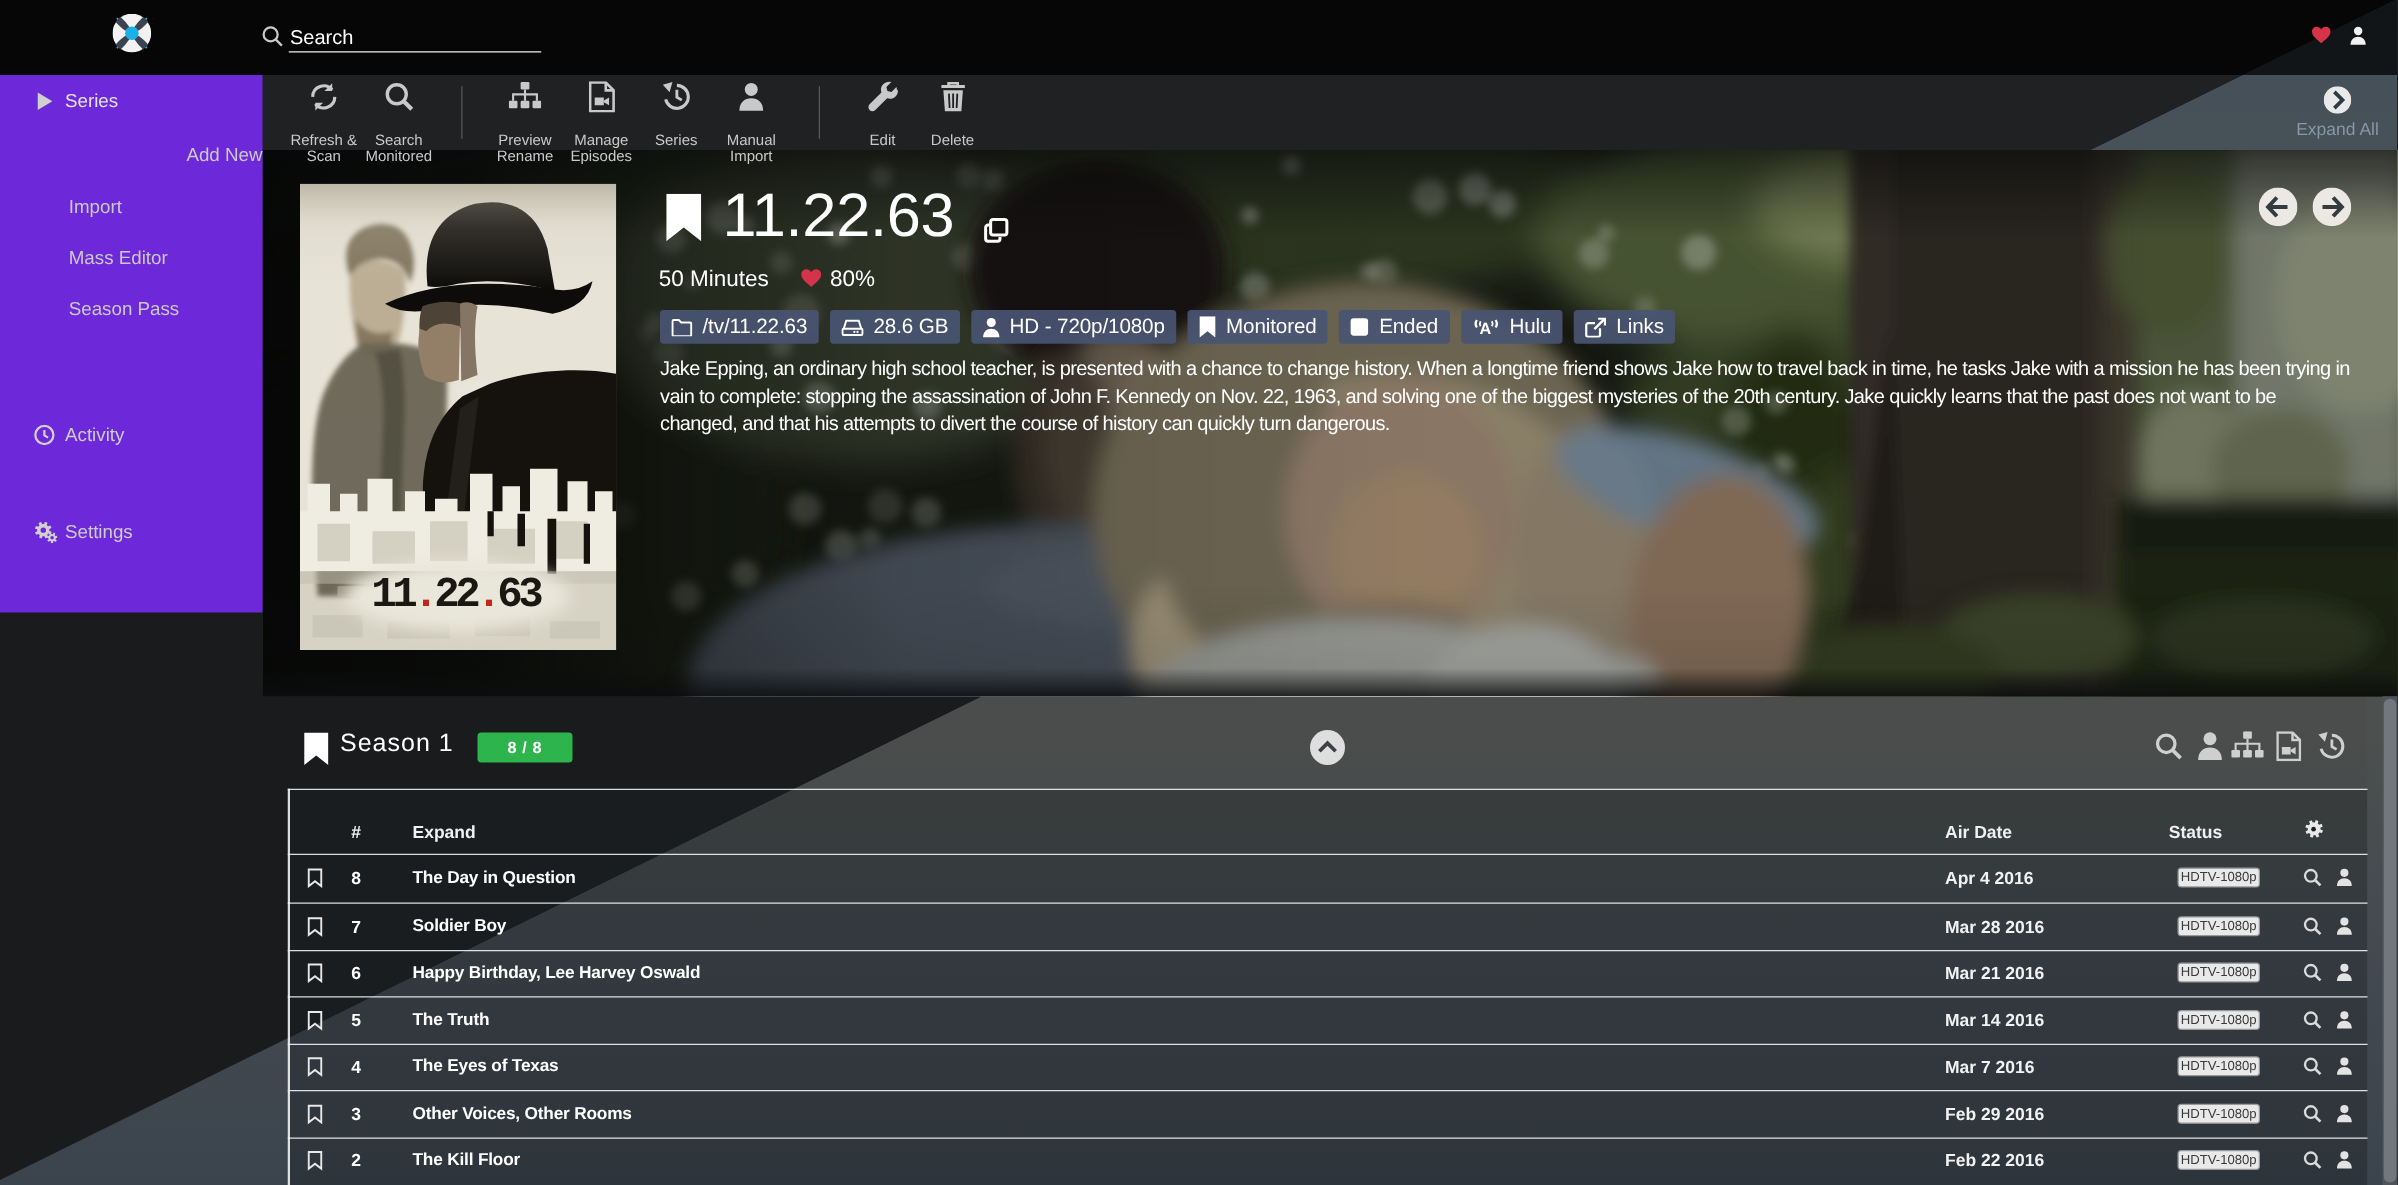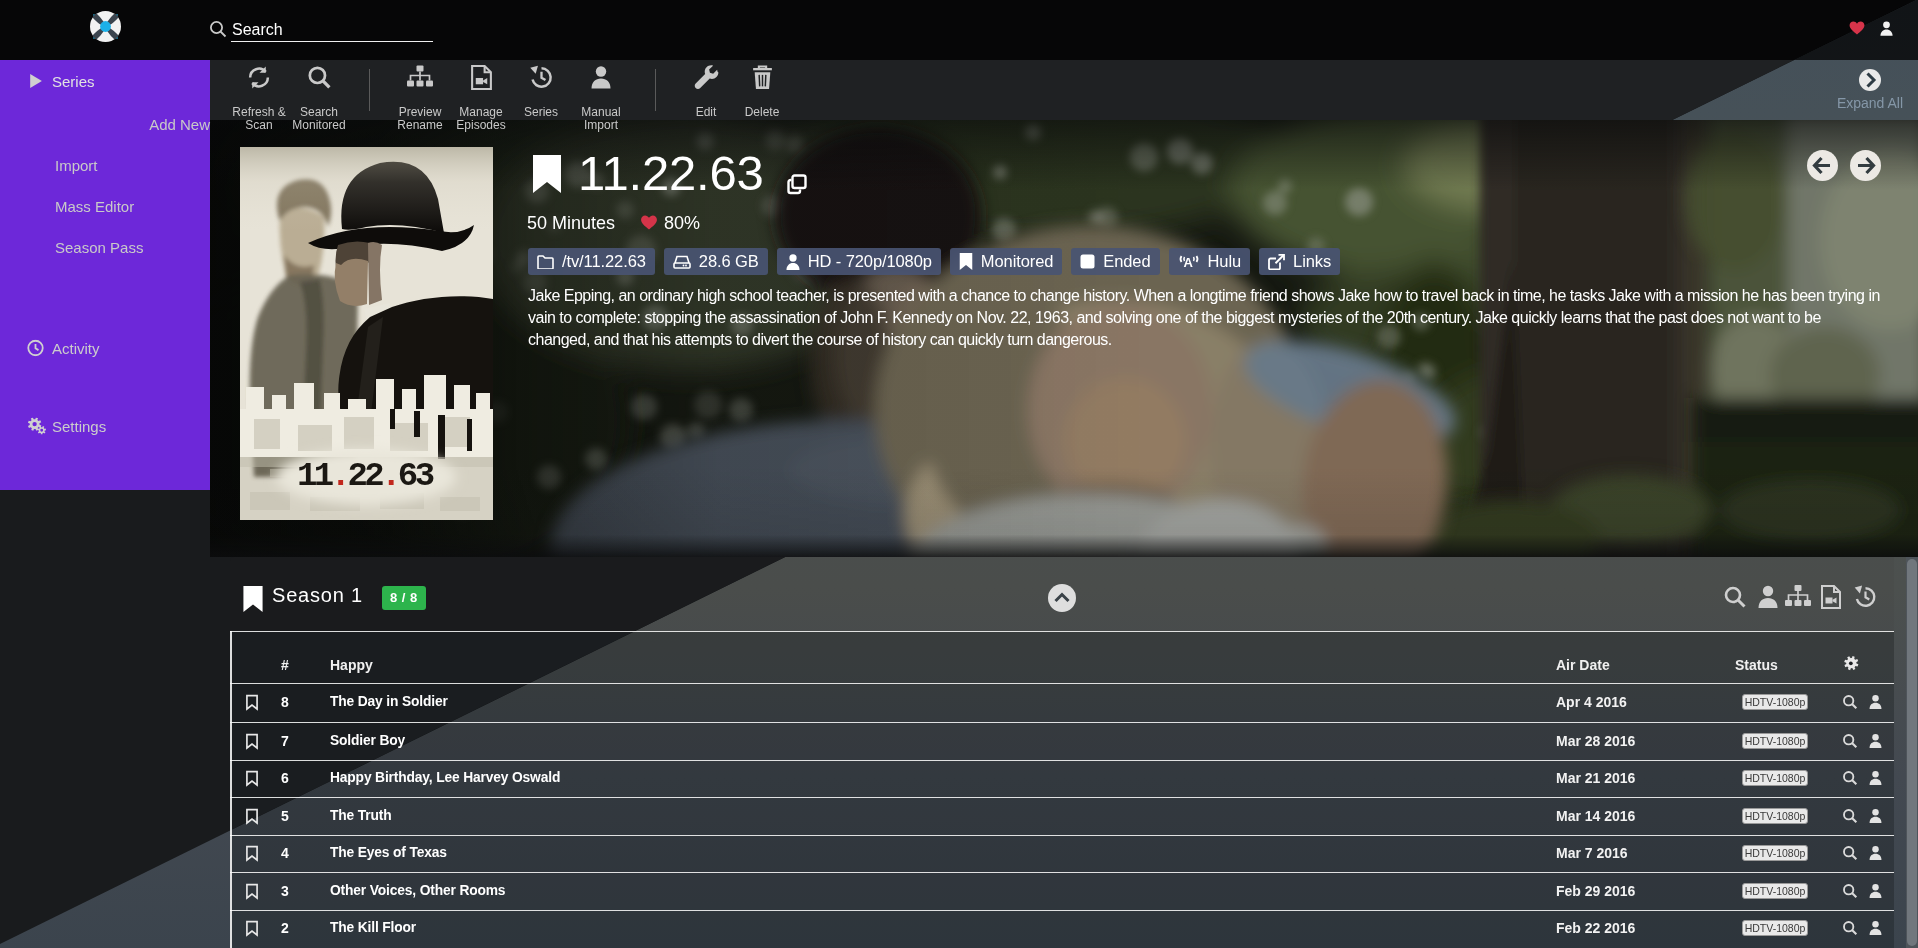--- a/index.html
+++ b/index.html
@@ -43,21 +43,21 @@
 #expandall svg { display:block; margin:0 auto 4px; }
 
 #season { left:230px; top:557px; width:1904px; height:391px; border-radius:4px 4px 0 0; overflow:hidden; }
 #shdrL { left:0; top:0; width:1664px; height:74px; background:#1a1b1d; clip-path:polygon(0 0,555px 0,405px 74px,0 74px); }
 #shdrR { left:0; top:0; width:1664px; height:74px; background:rgba(30,32,34,0.04); clip-path:polygon(555px 0,1664px 0,1664px 74px,405px 74px); }
 #stblL { left:0; top:74px; width:1664px; height:317px; background:#1a1d20; clip-path:polygon(0 0,405px 0,3px 198px,0 198px); }
 #stblR { left:0; top:74px; width:1664px; height:317px; background:rgba(8,10,12,0.26); clip-path:polygon(405px 0,1664px 0,1664px 317px,0 317px,0 198px,3px 198px); }
 .hline { position:absolute; left:0; width:1664px; height:1px; background:rgba(255,255,255,0.85); }
 #vline { left:0; top:74px; width:2px; height:317px; background:rgba(255,255,255,0.85); }
 #seasonTitle { left:42px; top:27px; color:#fff; font-size:20px; letter-spacing:0.8px; }
-#sbadge { left:152px; top:29px; height:24px; padding:0 8px; background:#2db44c; border-radius:3px; color:#fff; font-size:13px; font-weight:bold; line-height:24px; letter-spacing:1px; }
+#sbadge { left:152px; top:29px; height:24px; padding:0 24px; background:#2db44c; border-radius:3px; color:#fff; font-size:13px; font-weight:bold; line-height:24px; letter-spacing:1px; }
 .thead { position:absolute; color:#f0f0f0; font-size:14px; font-weight:bold; }
 .row { position:absolute; left:0; width:1664px; height:37px; }
 .row .bm { position:absolute; left:16px; top:10px; }
 .row .num { position:absolute; left:40px; width:30px; text-align:center; top:10px; color:#fff; font-size:14px; font-weight:bold; }
 .row .ttl { position:absolute; left:100px; top:10px; color:#fff; font-size:13.8px; font-weight:bold; letter-spacing:-0.15px; }
 .row .dt { position:absolute; left:1326px; top:10px; color:#f2f2f2; font-size:14px; font-weight:bold; }
 .row .st { position:absolute; left:1512px; top:10px; width:66px; height:16px; background:#e9e9e9; border:1px solid #999; border-radius:3px; color:#3a3a3a; font-size:10.5px; text-align:center; line-height:14px; white-space:nowrap; overflow:hidden; }
 .row .sic { position:absolute; left:1612px; top:10px; }
 .row .uic { position:absolute; left:1638px; top:10px; }
 #scrollbar { left:1906px; top:557px; width:12px; height:391px; background:#4e545a; }
@@ -546,21 +546,21 @@
     <div class="hline" style="top:202.5px;"></div>
     <div class="hline" style="top:240px;"></div>
     <div class="hline" style="top:277.5px;"></div>
     <div class="hline" style="top:315px;"></div>
     <div class="hline" style="top:352.5px;"></div>
     <div class="row" style="top:127px;">
         <svg class="bm" width="12" height="17" viewBox="0 0 13 17">
           <path d="M1 1 H12 V15.5 L6.5 11.2 L1 15.5 Z" stroke="#e8e8e8" stroke-width="1.8" fill="none"></path>
         </svg>
         <div class="num">8</div>
-        <div class="ttl">The Day in Soldier</div>
+        <div class="ttl">The Day in Question</div>
         <div class="dt">Apr 4 2016</div>
         <div class="st">HDTV-1080p</div>
         <svg class="sic" width="16" height="16" viewBox="0 0 24 24">
           <circle cx="10" cy="10" r="7" stroke="#dadada" stroke-width="2.8" fill="none"></circle>
           <path d="M15 15 L21.5 21.5" stroke="#dadada" stroke-width="3.2"></path>
         </svg>
         <svg class="uic" width="15" height="16" viewBox="0 0 24 24">
           <circle cx="12" cy="6" r="5.2" fill="#e3e3e3"></circle>
           <path d="M2.5 23 C2.5 16.5 6.5 13 12 13 C17.5 13 21.5 16.5 21.5 23 Z" fill="#e3e3e3"></path>
         </svg>
@@ -689,21 +689,21 @@
         <path d="M13 1 V7 H19" stroke="#cfcfcf" stroke-width="2" fill="none"></path>
         <path d="M4.5 12.5 h7 v6 h-7 Z" fill="#cfcfcf"></path>
         <path d="M11.5 14.8 L15.5 12.5 V18.5 L11.5 16.2 Z" fill="#cfcfcf"></path>
       </svg>
     <svg class="abs" style="left:1623px; top:28px;" width="25" height="24" viewBox="0 0 24 24">
         <path d="M12 3.2 A 8.8 8.8 0 1 1 3.4 14" stroke="#cfcfcf" stroke-width="2.4" fill="none"></path>
         <path d="M8.6 0.6 L1.2 2.6 6.4 8.4 Z" fill="#cfcfcf"></path>
         <path d="M12 6.5 V12.3 L15.8 14.5" stroke="#cfcfcf" stroke-width="2.2" fill="none"></path>
       </svg>
     <div class="thead" style="left:40px; top:100px; width:30px; text-align:center;">#</div>
-    <div class="thead" style="left:100px; top:100px;">Happy</div>
+    <div class="thead" style="left:100px; top:100px;">Expand</div>
     <div class="thead" style="left:1326px; top:100px;">Air Date</div>
     <div class="thead" style="left:1505px; top:100px;">Status</div>
     <svg class="abs" style="left:1612px; top:98px;" width="17" height="17" viewBox="0 0 20 20">
         <path fill="#e8e8e8" d="M10 3.2 11.7 3.5 12.4 1.2 14.9 2.2 14.4 4.6 15.8 5.7 18 4.7 19 7.2 16.8 8.4 17 10.1 19.3 11 18.3 13.5 15.9 13 14.8 14.4 15.8 16.6 13.3 17.6 12.1 15.4 10.4 15.6 9.5 17.9 7 16.9 7.5 14.5 6.1 13.4 3.9 14.4 2.9 11.9 5.1 10.7 4.9 9 2.6 8.1 3.6 5.6 6 6.1 7.1 4.7 6.1 2.5 8.6 1.5 9.8 3.7 Z"></path>
         <circle cx="10.4" cy="9.8" r="2.2" fill="#1d2023"></circle>
       </svg>
   </div>
   <div id="scrollbar" class="abs"></div>
   <div id="scrollthumb" class="abs"></div>
   <div id="expandall">

